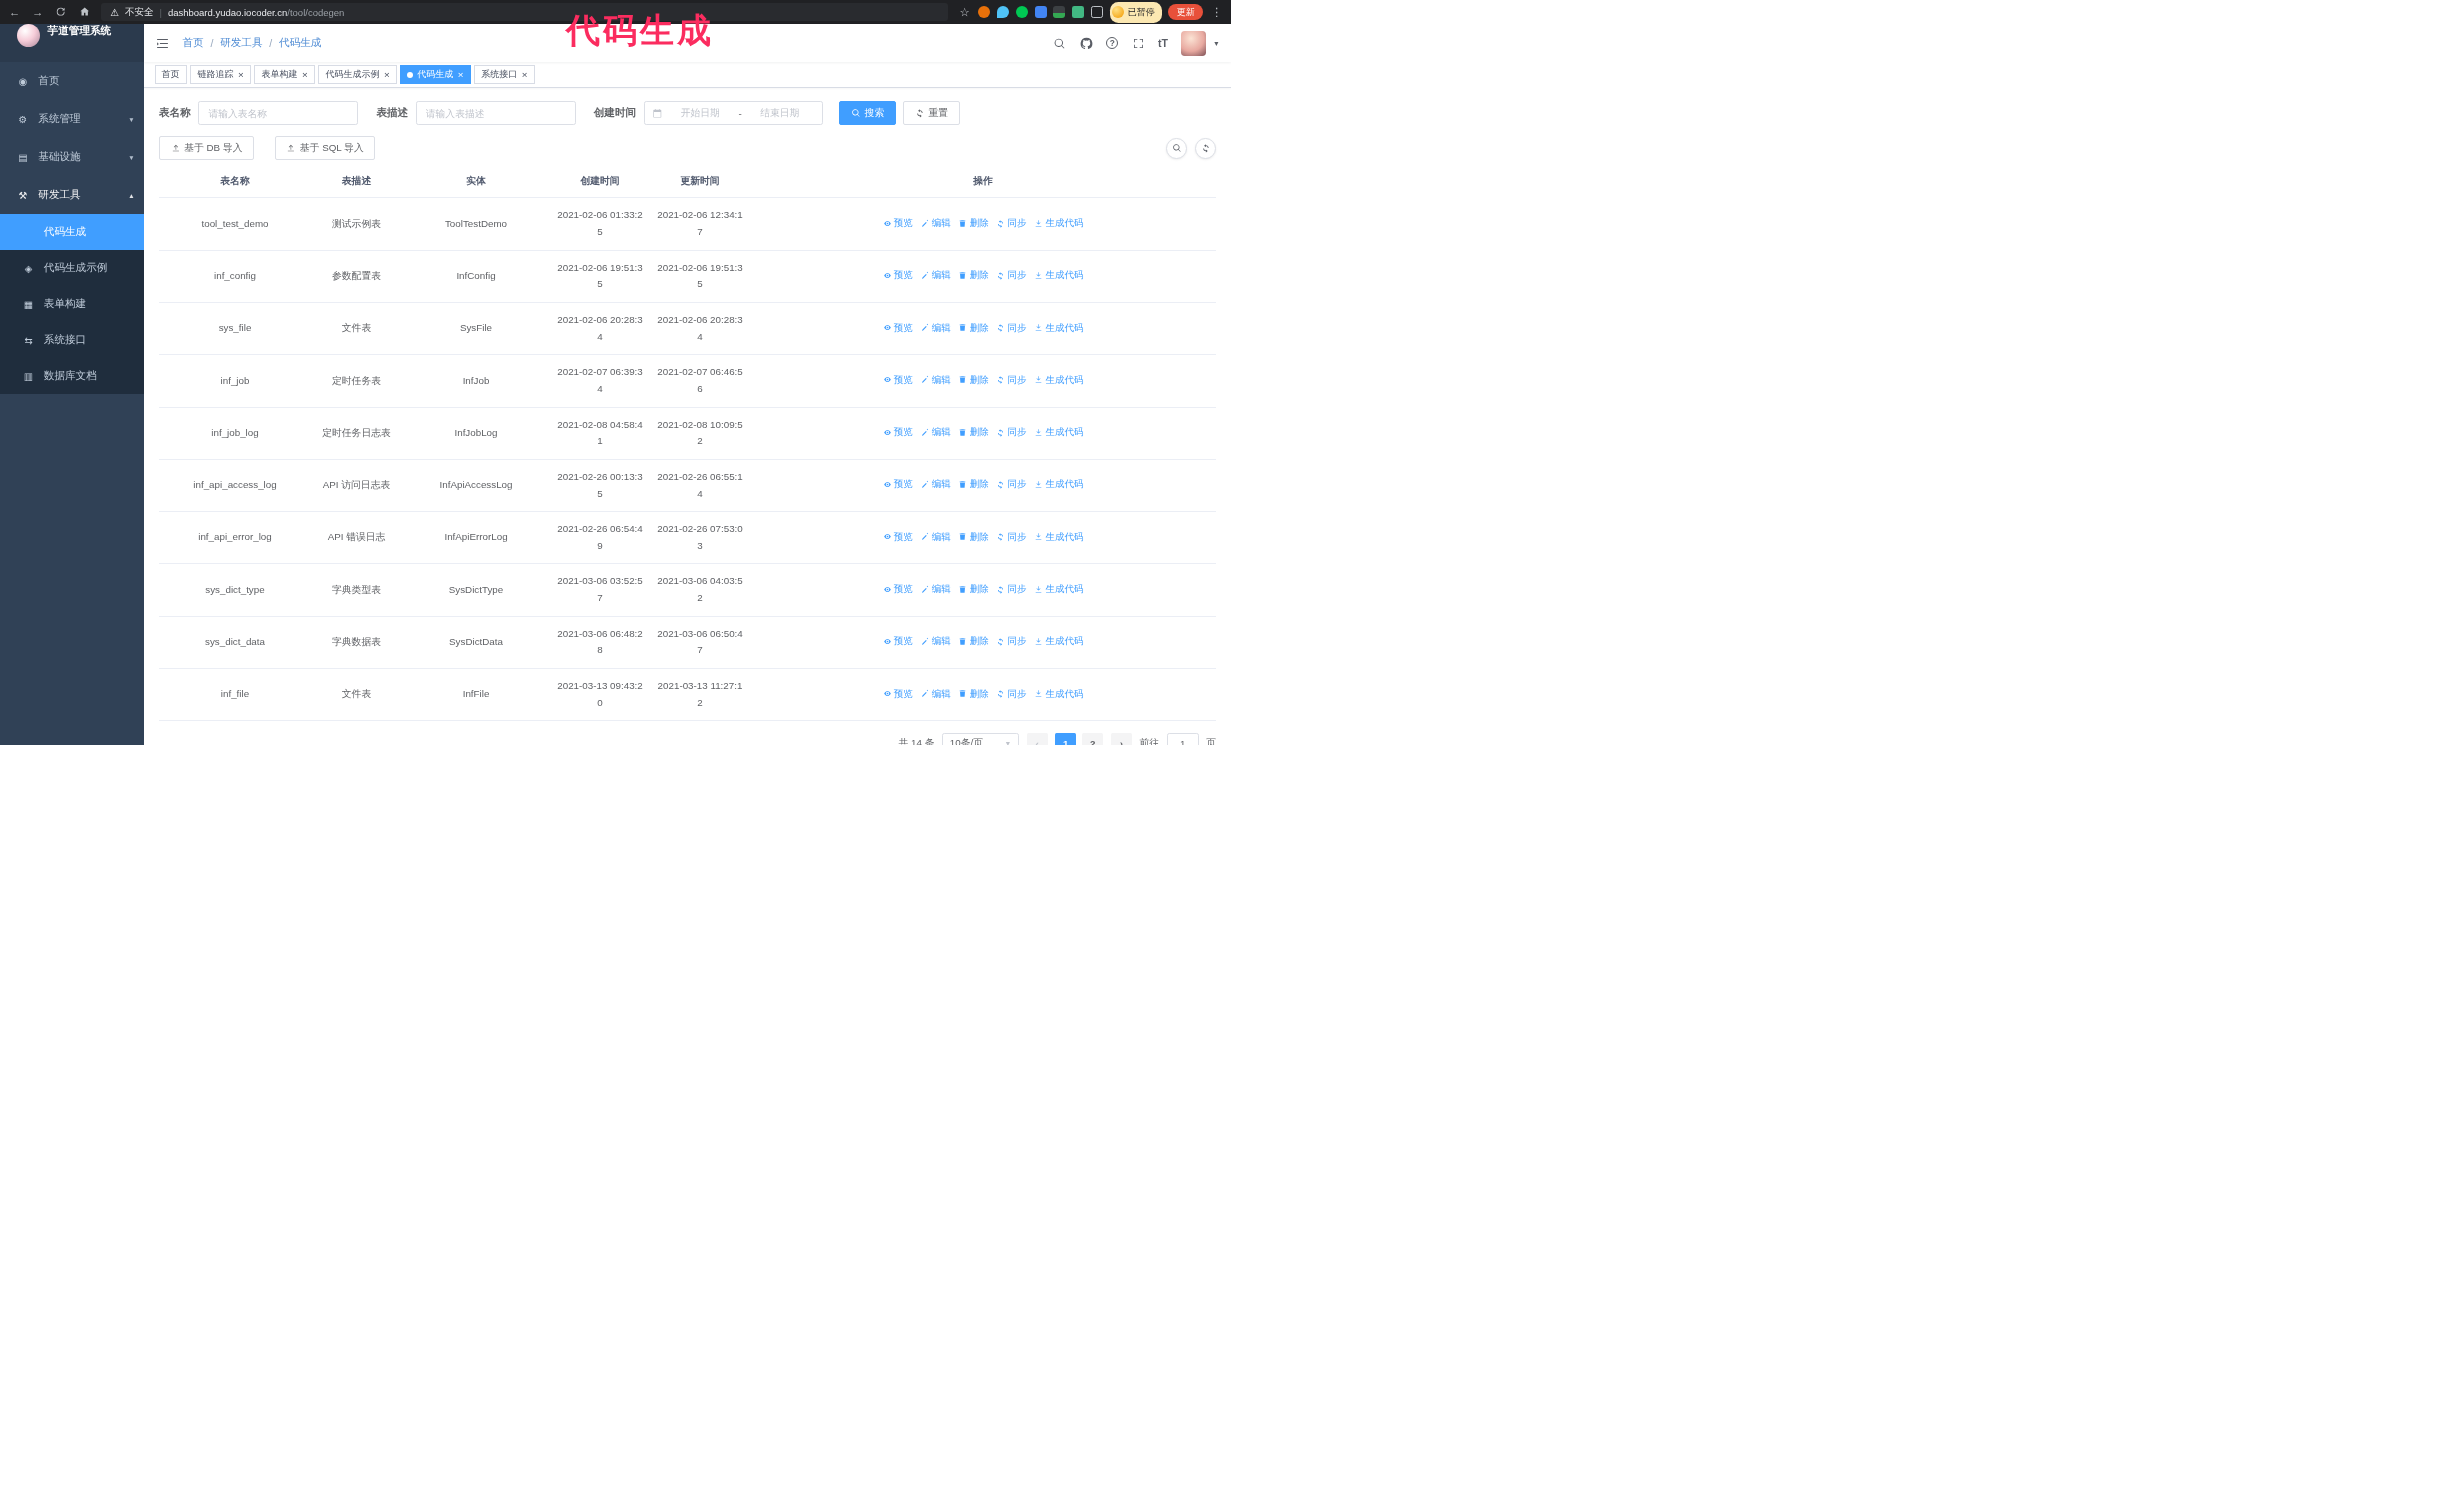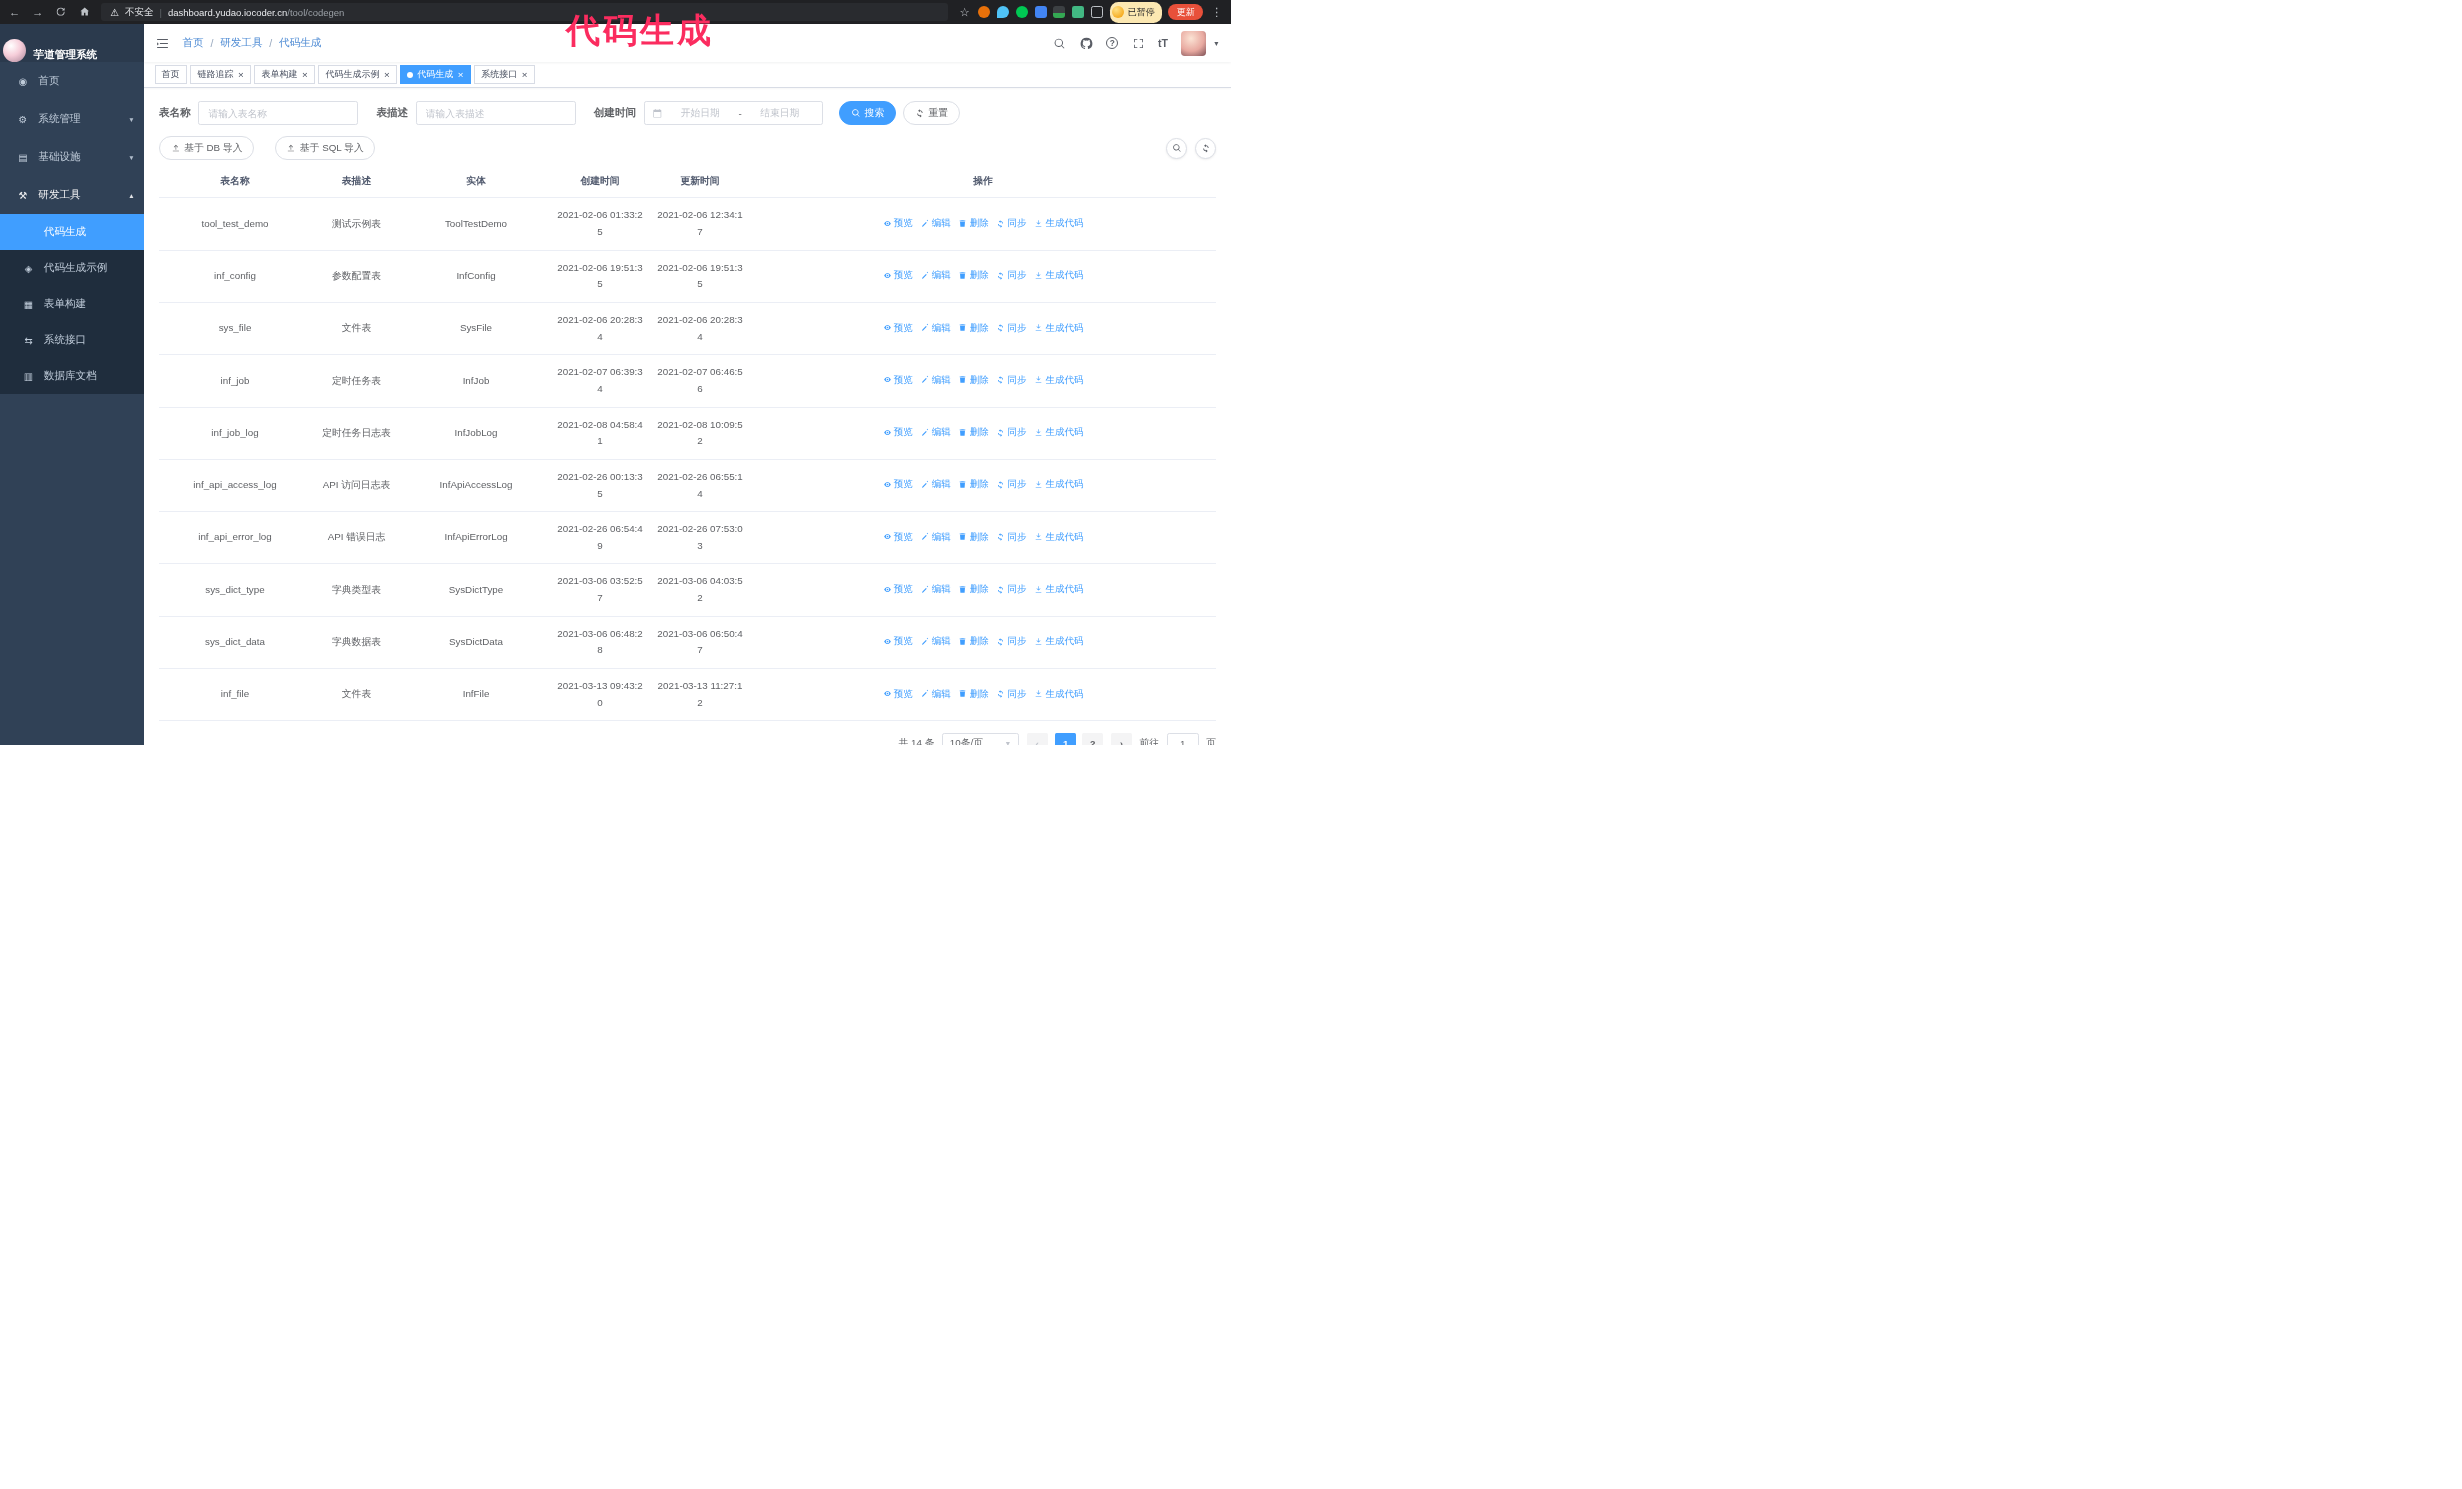--- a/index.html
+++ b/index.html
@@ -26,21 +26,21 @@
     color:#202124;border-radius:8.3px;height:21px;padding:0 6.8px 0 2.3px;font-size:9px;}
   .profile-dot{width:12px;height:12px;border-radius:50%;
     background:radial-gradient(circle at 35% 30%,#ffe082,#f29900);}
   .update-btn{background:var(--update-button,#e8503a);color:#fff;border:none;border-radius:8.3px;
     height:16.7px;padding:0 8.3px;font-size:9px;cursor:pointer;}
 
   
   .app{display:flex;height:721px;}
   .sidebar{width:144px;flex:none;background:var(--sidebar-bg,#304156);color:#bfcbd9;
     display:flex;flex-direction:column;font-size:10.6px;}
-  .logo{height:38px;display:flex;align-items:flex-end;gap:7.6px;padding:0 3px;background:#2b3a4d;flex:none;}
+  .logo{height:38px;display:flex;align-items:flex-start;gap:7.6px;padding:0 17px;background:#2b3a4d;flex:none;}
   .logo-avatar{width:23px;height:23px;border-radius:50%;flex:none;
     background:radial-gradient(circle at 35% 30%,#ffffff 0%,#f6cdd9 45%,#a98598 100%);}
   .logo-title{color:#fff;font-weight:bold;font-size:10.6px;white-space:nowrap;}
   .menu-item{height:38px;display:flex;align-items:center;padding:0 10.6px 0 15px;cursor:pointer;}
   .menu-item.open{color:#f4f4f5;}
   .mi-icon{width:15px;margin-right:8.3px;text-align:center;font-size:9.8px;flex:none;letter-spacing:-0.8px;}
   .mi-caret{margin-left:auto;font-size:7.6px;opacity:.9;}
   .submenu .menu-item{height:36px;padding-left:20.5px;background:var(--submenu-bg,#1f2d3d);}
   .submenu .menu-item.active{background:var(--accent,#409eff);color:#fff;}
 
@@ -80,21 +80,21 @@
   .f-input{width:160px;height:24px;border:0.8px solid #dcdfe6;border-radius:2.3px;padding:0 9px;
     font-size:9.8px;color:#606266;margin-right:18px;outline:none;}
   .f-input::placeholder{color:#c0c4cc;}
   .date-range{width:179px;height:24px;border:0.8px solid #dcdfe6;border-radius:2.3px;display:flex;
     align-items:center;padding:0 6.8px;color:#c0c4cc;font-size:9.8px;margin-right:16.7px;cursor:pointer;}
   .cal-icon{width:10.6px;height:10.6px;margin-right:3px;color:#c0c4cc;flex:none;}
   .cal-icon svg{width:10.6px;height:10.6px;fill:currentColor;}
   .dr-text{flex:1;text-align:center;}
   .dr-sep{color:#606266;padding:0 3px;}
 
-  .btn{height:24px;border-radius:12px;font-size:9.8px;display:inline-flex;align-items:center;gap:3.8px;
+  .btn{height:24px;border-radius:2px;font-size:9.8px;display:inline-flex;align-items:center;gap:3.8px;
     padding:0 10.6px;cursor:pointer;border:0.8px solid #dcdfe6;background:#fff;color:#606266;white-space:nowrap;}
   .btn.primary{background:var(--accent,#409eff);border-color:var(--accent,#409eff);color:#fff;}
   .b-ic{width:9.8px;height:9.8px;display:inline-flex;}
   .b-ic svg{width:9.8px;height:9.8px;fill:currentColor;}
   .btn+.btn{margin-left:7.6px;}
 
   .toolbar-row{display:flex;align-items:center;margin-bottom:4.5px;flex:none;gap:13px;}
   .circle-btns{margin-left:auto;display:flex;gap:7.6px;}
   .circle-btn{width:21px;height:21px;border-radius:50%;border:0.8px solid #dcdfe6;background:#fff;
     display:inline-flex;align-items:center;justify-content:center;color:#5a5e66;cursor:pointer;

